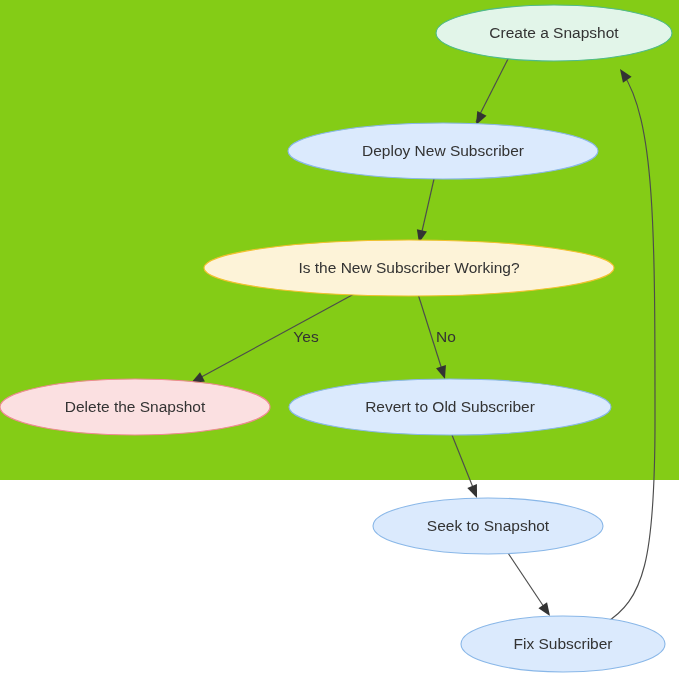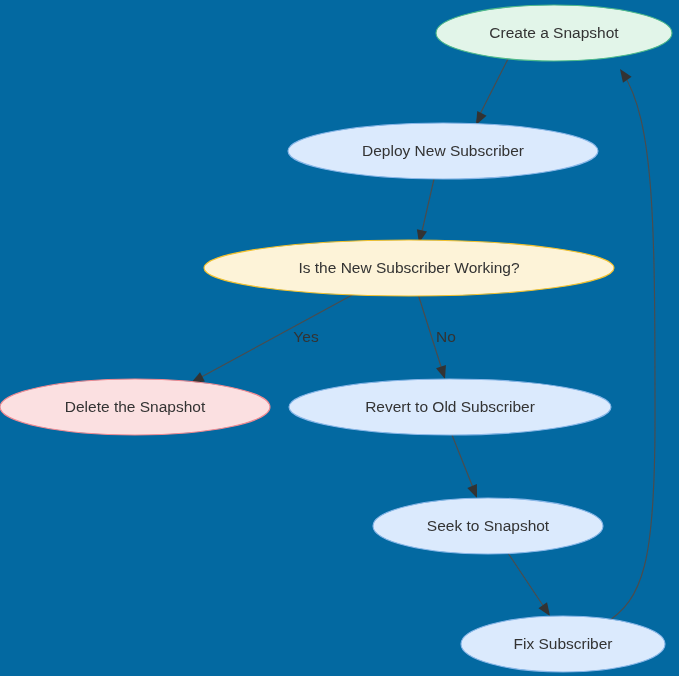--- a/index.html
+++ b/index.html
@@ -9,22 +9,22 @@
   }
   body {
     width: 679px;
     height: 676px;
     font-family: "Liberation Sans", sans-serif;
     overflow: hidden;
   }
   #diagram-canvas {
     position: relative;
     width: 679px;
-    height: 676px;
-    background: #0369a1;
+    height: 480px;
+    background: #84cc16;
     text-decoration: underline;
   }
   #flow-svg {
     position: absolute;
     top: 0;
     left: 0;
     width: 679px;
     height: 676px;
   }
   .node-ellipse {

